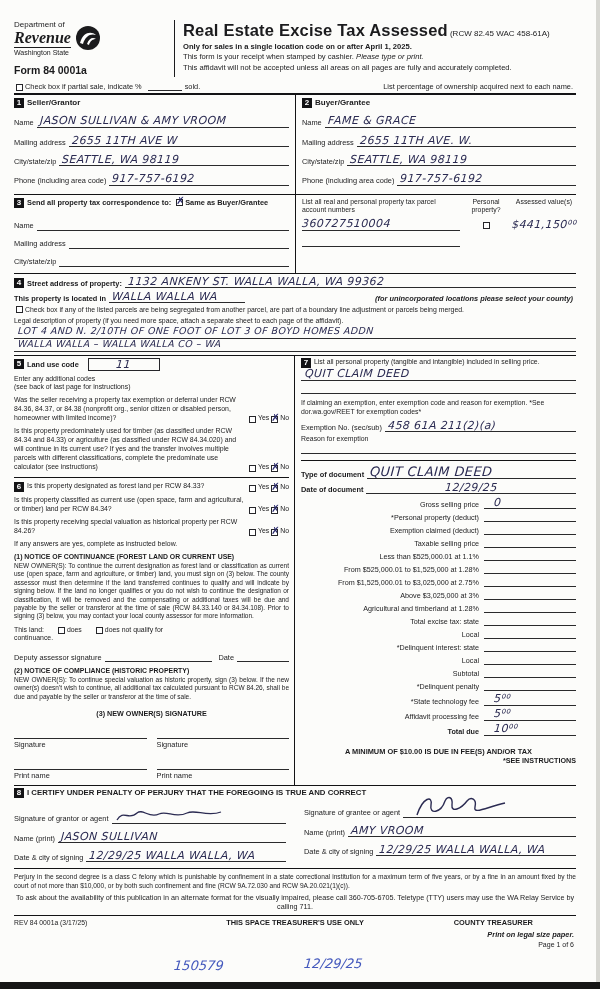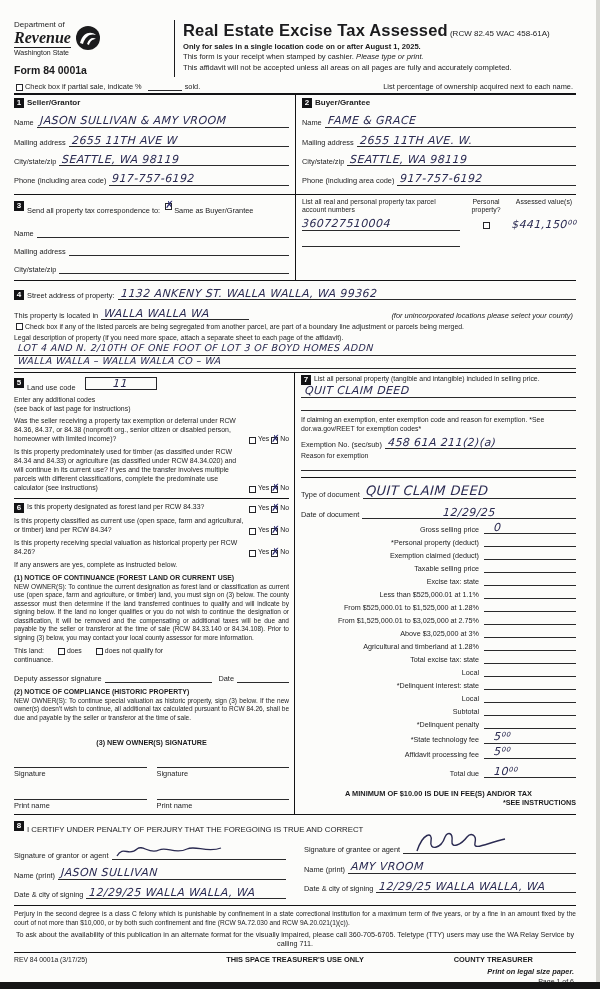--- a/index.html
+++ b/index.html
@@ -1,19 +1,19 @@
 <!DOCTYPE html>
 <html><head>
 <meta charset="utf-8">
 <style>
   *{margin:0;padding:0;box-sizing:border-box;}
   body{width:600px;background:#b9b9b6;font-family:"Liberation Sans",sans-serif;}
   .page{position:relative;width:600px;height:989px;background:#fcfcfa;color:#1b1b1d;overflow:hidden;font-size:7.5px;line-height:1.25;}
   .inner{padding:20px 24px 0 14px;}
-  .bold{font-weight:normal;margin-top:8px;}
+  .bold{font-weight:bold;}
   .it{font-style:italic;}
   .hw{font-family:"DejaVu Sans",sans-serif;font-style:italic;color:#2b2b52;letter-spacing:.4px;font-size:11px;line-height:1;display:inline-block;transform:skewX(-4deg);}
   .hw.big{font-size:13px;}
   .hw.sm{font-size:9.5px;}
   .secnum{display:inline-block;min-width:10px;text-align:center;background:#131315;color:#fff;font-weight:bold;font-size:8px;line-height:10px;padding:0 1px;margin-right:3px;flex:none;}
   .cb{display:inline-block;width:7px;height:7px;border:1px solid #26262a;position:relative;vertical-align:-1px;background:#fff;flex:none;margin:0 2px;}
   .cb .mk{position:absolute;left:-1px;top:-5px;font-size:10px;font-style:italic;font-weight:bold;color:#2b2b6e;font-family:"DejaVu Sans",sans-serif;}
   .row{display:flex;align-items:flex-end;}
   .lab{font-size:7.4px;white-space:nowrap;padding-right:3px;}
   .labw{font-size:7.4px;}
@@ -65,21 +65,21 @@
   .q{display:flex;margin-top:4px;}
   .qt{flex:1;font-size:6.9px;line-height:1.3;}
   .yn{display:flex;align-items:flex-end;padding-left:3px;flex:none;}
   .yn .lab{font-size:6.9px;padding-right:0;}
   .lu-box{display:inline-block;width:72px;height:13px;border:1px solid #26262a;margin-left:6px;text-align:center;}
   .s6{border-top:1px solid #131315;margin-top:5px;padding-top:2px;}
   .noticet{font-size:6.9px;font-weight:bold;margin-top:5px;}
   .noticeb{font-size:6.5px;line-height:1.3;text-align:justify;}
   .landrow{display:flex;align-items:center;margin-top:5px;font-size:6.9px;}
   .dep{display:flex;align-items:flex-end;margin-top:8px;}
-  .owners{text-align:center;font-weight:bold;font-size:7.2px;margin-top:16px;}
+  .owners{text-align:center;font-weight:bold;font-size:7.2px;margin-top:8px;}
   .sigpair{display:flex;gap:10px;margin-top:11px;}
   .sigcell{flex:1;}
   .sline{border-bottom:1px solid #2a2a2c;height:10px;}
   .sigcell .lab{margin-top:1px;display:block;}
   
   .exnote{font-size:6.9px;line-height:1.3;margin-top:5px;}
   .typ{border-top:1px solid #131315;margin-top:6px;padding-top:4px;}
   .taxrow{display:flex;align-items:flex-end;margin-top:2.6px;}
   .taxlabel{flex:1;text-align:right;font-size:7.2px;padding-right:5px;white-space:nowrap;}
   .taxval{width:92px;border-bottom:1px solid #2a2a2c;min-height:10px;padding-left:10px;flex:none;}
@@ -130,21 +130,21 @@
           </span>
         </div>
         <div class="form-no">Form 84 0001a</div>
       </div>
       <div class="hdiv"></div>
       <div class="hright">
         <div>
           <span class="title">Real Estate Excise Tax Assessed</span>
           <span class="rcw">(RCW 82.45 WAC 458-61A)</span>
         </div>
-        <div class="note n1">Only for sales in a single location code on or after August 1, 2025.</div>
+        <div class="note n1">Only for sales in a single location code on or after April 1, 2025.</div>
         <div class="note"><span>This form is your receipt when stamped by cashier.</span> <span class="it">Please type or print.</span></div>
         <div class="note">This affidavit will not be accepted unless all areas on all pages are fully and accurately completed.</div>
       </div>
     </div>
 
     <div class="partial">
       <span class="cb">
           <span class="mk"></span>
         </span>
       <span class="lab">Check box if partial sale, indicate %</span>
@@ -434,24 +434,20 @@
           </div>
         <div class="taxrow">
             <span class="taxlabel">Exemption claimed (deduct)</span>
             <span class="taxval"><span class="hw"></span></span>
           </div>
         <div class="taxrow">
             <span class="taxlabel">Taxable selling price</span>
             <span class="taxval"><span class="hw"></span></span>
           </div>
         <div class="taxrow">
-            <span class="taxlabel">Excise tax: state</span>
-            <span class="taxval"><span class="hw"></span></span>
-          </div>
-        <div class="taxrow">
             <span class="taxlabel">Less than $525,000.01 at 1.1%</span>
             <span class="taxval"><span class="hw"></span></span>
           </div>
         <div class="taxrow">
             <span class="taxlabel">From $525,000.01 to $1,525,000 at 1.28%</span>
             <span class="taxval"><span class="hw"></span></span>
           </div>
         <div class="taxrow">
             <span class="taxlabel">From $1,525,000.01 to $3,025,000 at 2.75%</span>
             <span class="taxval"><span class="hw"></span></span>

